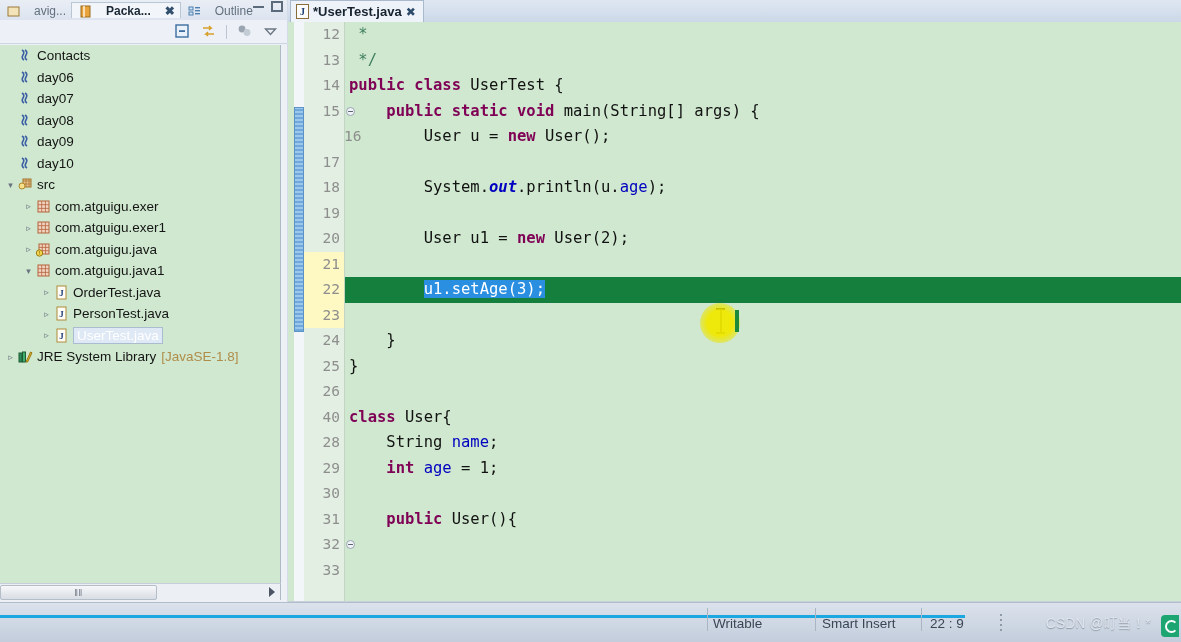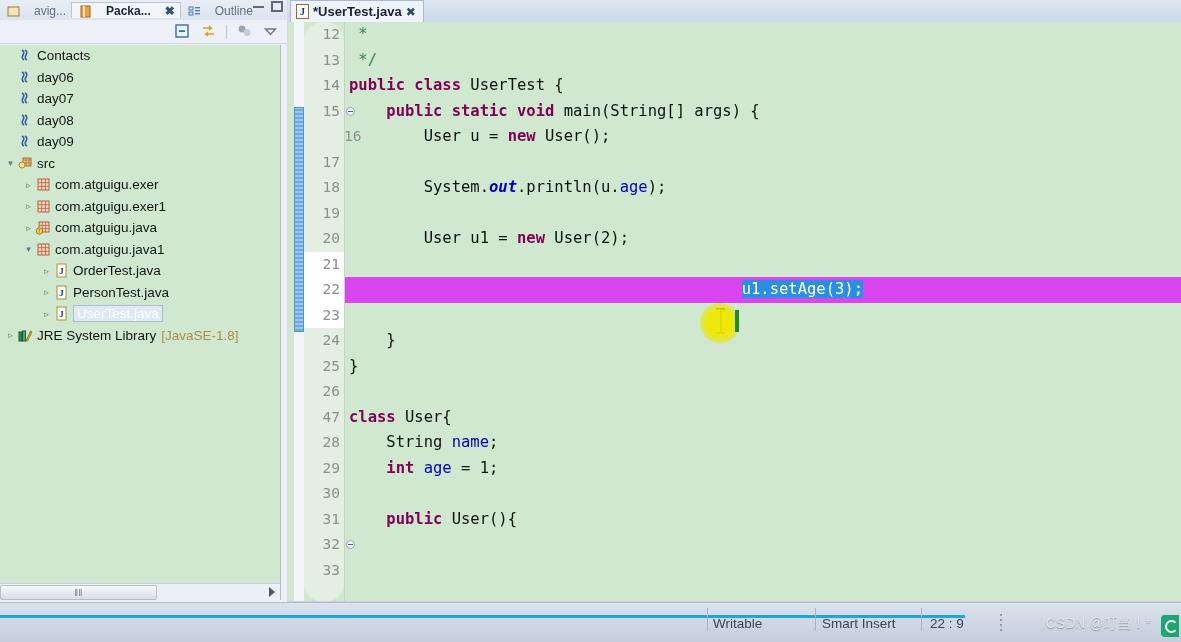--- a/index.html
+++ b/index.html
@@ -119,44 +119,43 @@
     background: #f3f6f9;
   }
   .vthumb {
     position: absolute; left: 6px; top: 85px; width: 10px; height: 225px;
     background: repeating-linear-gradient(0deg,#6ea8dc 0px,#6ea8dc 2px,#9dc6eb 2px,#9dc6eb 4px);
     border: 1px solid #5c93c7;
   }
   .gutter {
     position: absolute; left: 16px; top: 0; width: 40px; height: 580px;
     background: #e3efe3;
-    border-radius: 19px;
   }
   .gutter-line {
     height: 25.5px; line-height: 25.5px; text-align: right; padding-right: 4px;
     font-family: "DejaVu Sans Mono", monospace; font-size: 14.5px; color: #8e8e8e;
   }
-  .gutter-line.near { background: #ffffff; }
+  .gutter-line.near { background: #fef9c3; }
   .fold {
     position: absolute; right: -11px; top: 8px; width: 9px; height: 9px;
     border: 1px solid #9aa5b1; border-radius: 50%; background: #f0f4f8;
   }
   .fold:after {
     content: ""; position: absolute; left: 1px; top: 3px; width: 5px; height: 1px; background: #5c6670;
   }
   .codesep {
     position: absolute; left: 56px; top: 0; width: 1px; height: 580px; background: #c2d4c2;
   }
   .code {
     position: absolute; left: 57px; top: 0; right: 0; height: 580px;
     font-family: "DejaVu Sans Mono", monospace; font-size: 15.5px;
     color: #111;
   }
   .cline { height: 25.5px; line-height: 25.5px; white-space: pre; padding-left: 4px; }
-  .cline.hl { background: #d946ef; text-align: center; }
+  .cline.hl { background: #15803d; }
   .kw  { color: #7f0055; font-weight: bold; }
   .cmt { color: #3f7f5f; }
   .fld { color: #0000c0; }
   .stat{ color: #0000c0; font-style: italic; font-weight: bold; }
   .sel { background: #2a8fe0; color: #ffffff; }
 
   .cursor-dot {
     position: absolute; left: 412px; top: 281px; width: 40px; height: 40px;
     border-radius: 50%; background: radial-gradient(circle, rgba(240,232,0,.95) 45%, rgba(228,222,0,.35) 78%, rgba(228,222,0,0) 100%);
     pointer-events: none;
@@ -332,20 +331,30 @@
           <span class="twist"></span>
           <span class="ticon">
             <svg width="15" height="15" viewBox="0 0 15 15">
               <path d="M4 2 q3 2 1 5 q-2 3 1 5" stroke="#3b5fa4" stroke-width="1.6" fill="none"></path>
               <path d="M7 2 q3 2 1 5 q-2 3 1 5" stroke="#3b5fa4" stroke-width="1.6" fill="none"></path>
             </svg>
           </span>
           <span class="tlabel">day09</span>
         </div>
         <div class="trow" style="padding-left: 4px;">
+          <span class="twist"></span>
+          <span class="ticon">
+            <svg width="15" height="15" viewBox="0 0 15 15">
+              <path d="M4 2 q3 2 1 5 q-2 3 1 5" stroke="#3b5fa4" stroke-width="1.6" fill="none"></path>
+              <path d="M7 2 q3 2 1 5 q-2 3 1 5" stroke="#3b5fa4" stroke-width="1.6" fill="none"></path>
+            </svg>
+          </span>
+          <span class="tlabel">day10</span>
+        </div>
+        <div class="trow" style="padding-left: 4px;">
           <span class="twist">▾</span>
           <span class="ticon">
             <svg width="15" height="15" viewBox="0 0 15 15">
               <rect x="5" y="2" width="8" height="8" fill="#e9c08c" stroke="#a4742c"></rect>
               <path d="M5 4 h8 M5 7 h8 M8 2 v8 M11 2 v8" stroke="#a4742c" stroke-width=".7"></path>
               <circle cx="4" cy="9" r="3" fill="#f6e08a" stroke="#b08a2a"></circle>
             </svg>
           </span>
           <span class="tlabel">src</span>
         </div>
@@ -465,21 +474,21 @@
           <div class="gutter-line" style="position: relative;">17</div>
           <div class="gutter-line" style="position: relative;">18</div>
           <div class="gutter-line" style="position: relative;">19</div>
           <div class="gutter-line" style="position: relative;">20</div>
           <div class="gutter-line near" style="position: relative;">21</div>
           <div class="gutter-line near" style="position: relative;">22</div>
           <div class="gutter-line near" style="position: relative;">23</div>
           <div class="gutter-line" style="position: relative;">24</div>
           <div class="gutter-line" style="position: relative;">25</div>
           <div class="gutter-line" style="position: relative; margin-left: 12px;">26</div>
-          <div class="gutter-line" style="position: relative;">47</div>
+          <div class="gutter-line" style="position: relative;">40</div>
           <div class="gutter-line" style="position: relative;">28</div>
           <div class="gutter-line" style="position: relative;">29</div>
           <div class="gutter-line" style="position: relative;">30</div>
           <div class="gutter-line" style="position: relative;">31</div>
           <div class="gutter-line" style="position: relative;">32<span class="fold"></span></div>
           <div class="gutter-line" style="position: relative;">33</div>
         </div>
       <div class="codesep"></div>
       <div class="code" id="code">
           <div class="cline"><span class="cmt"> *</span></div>

